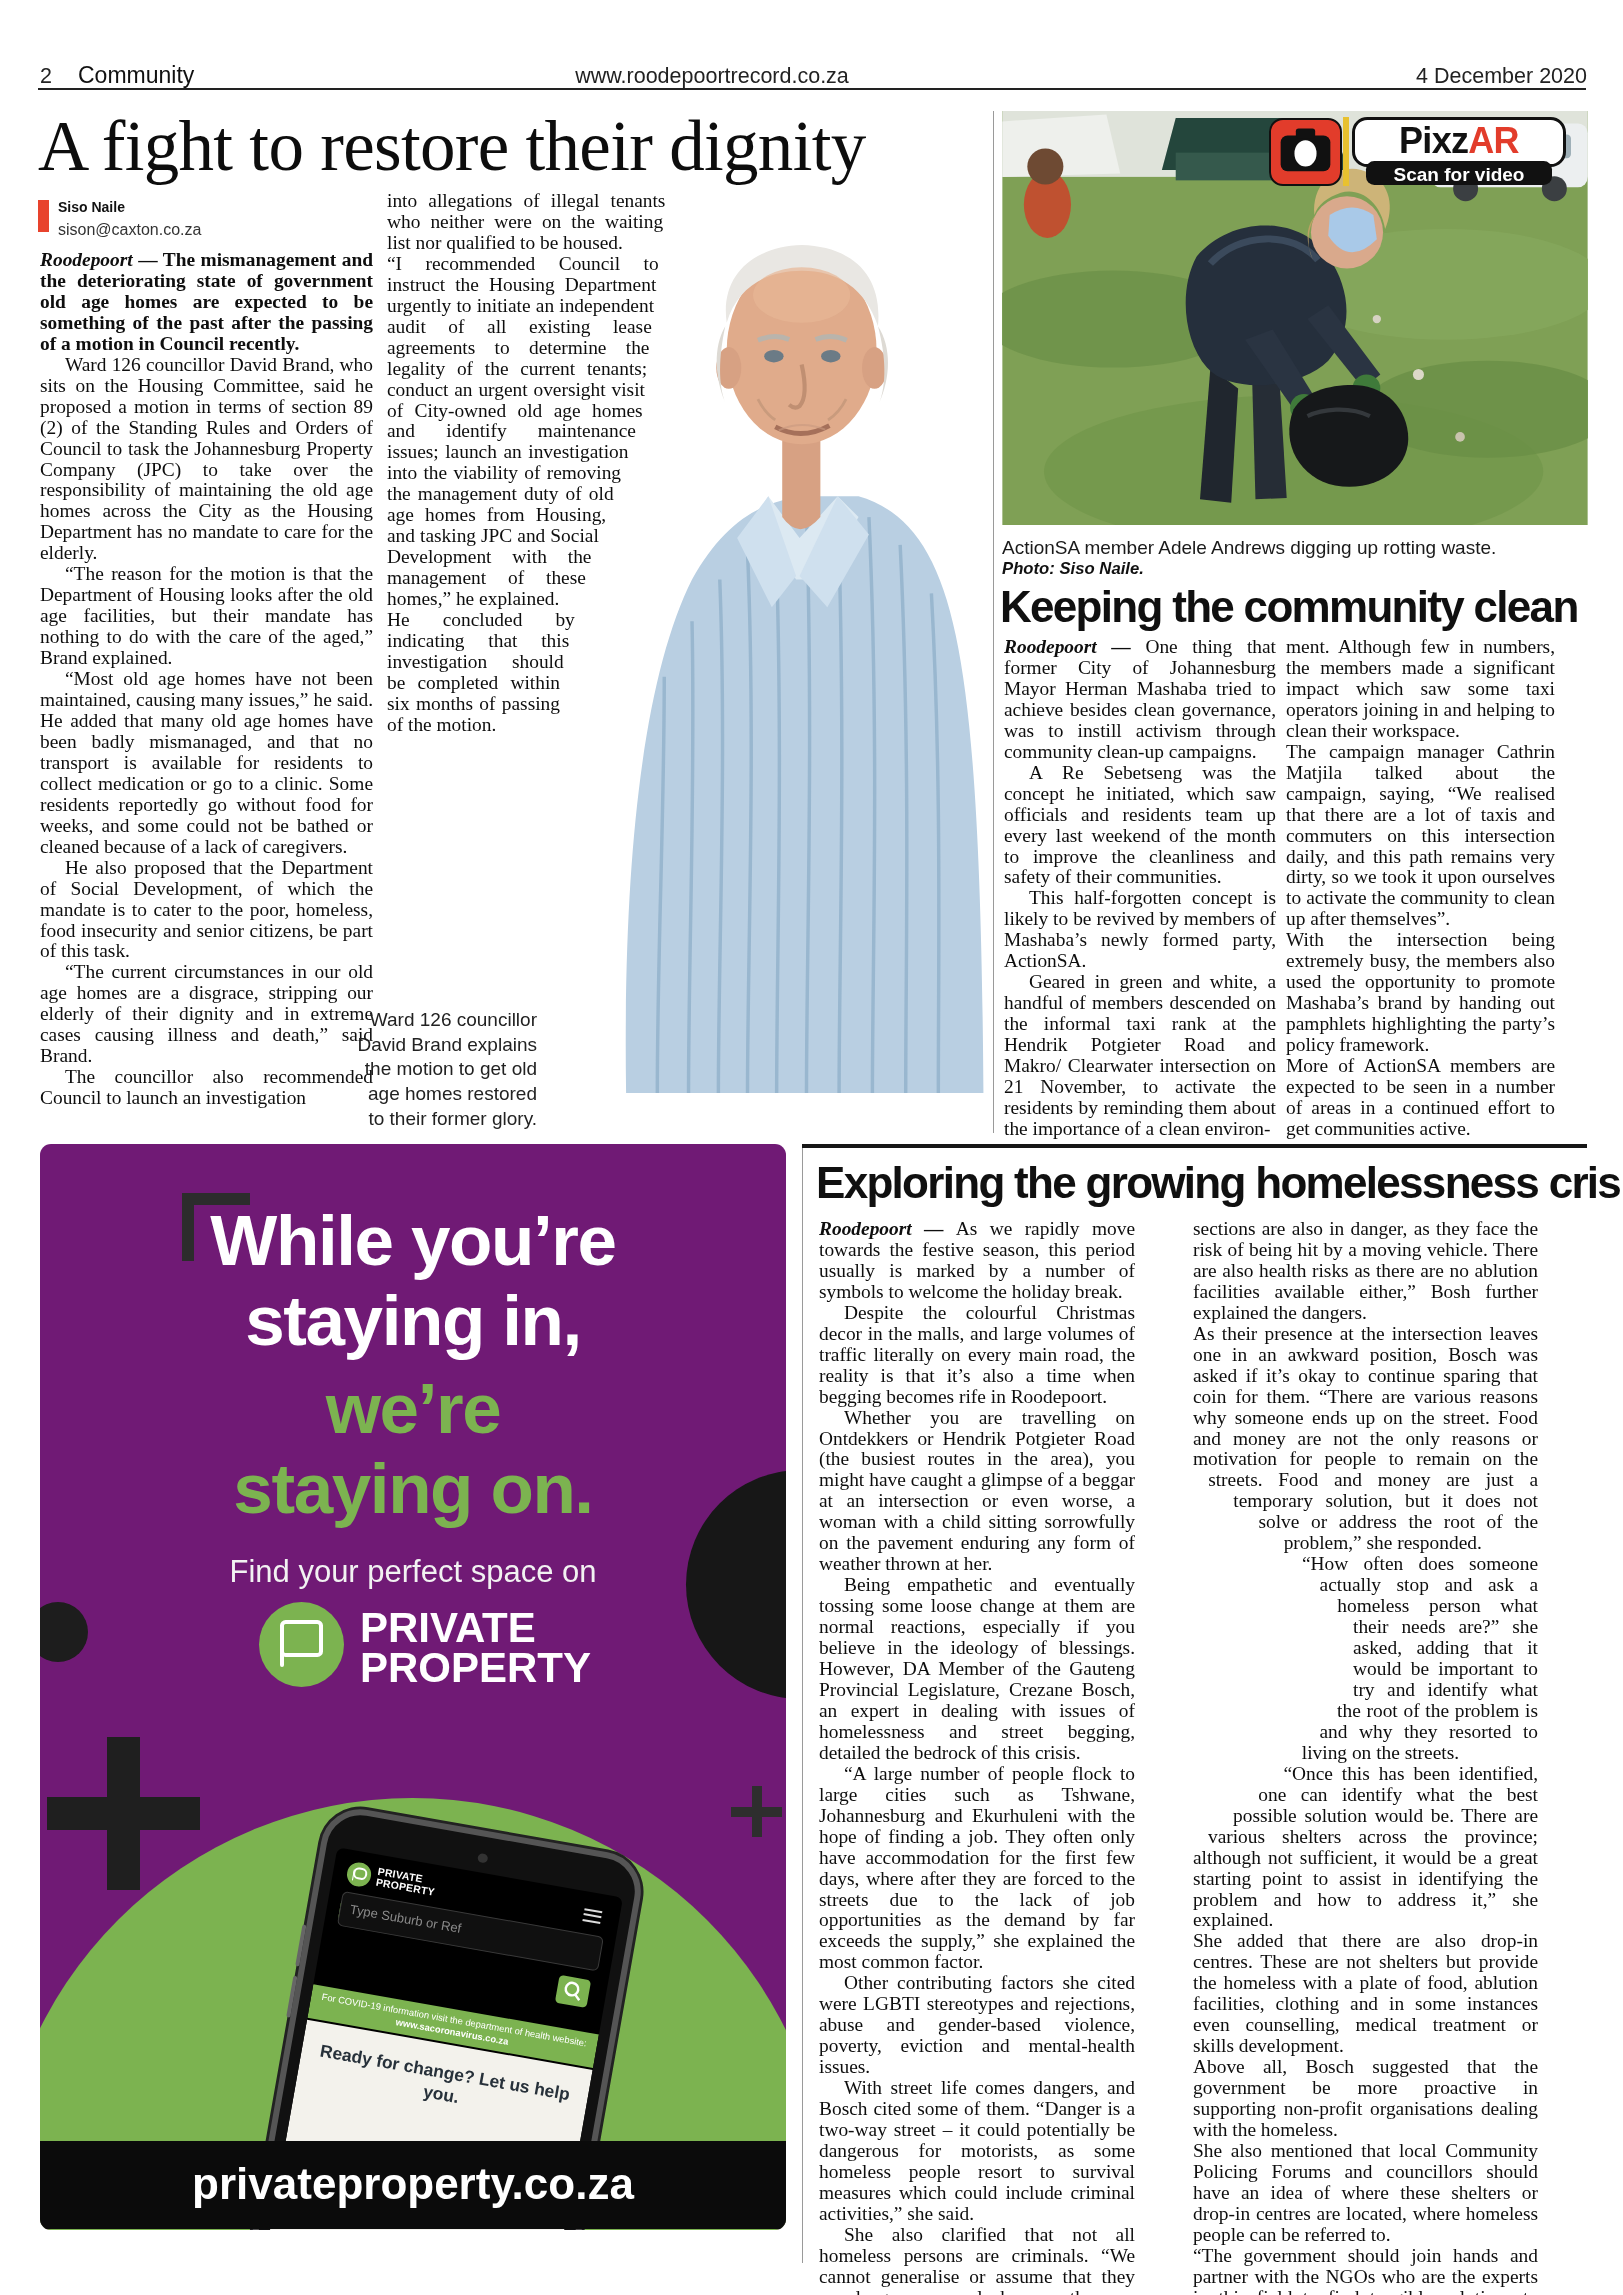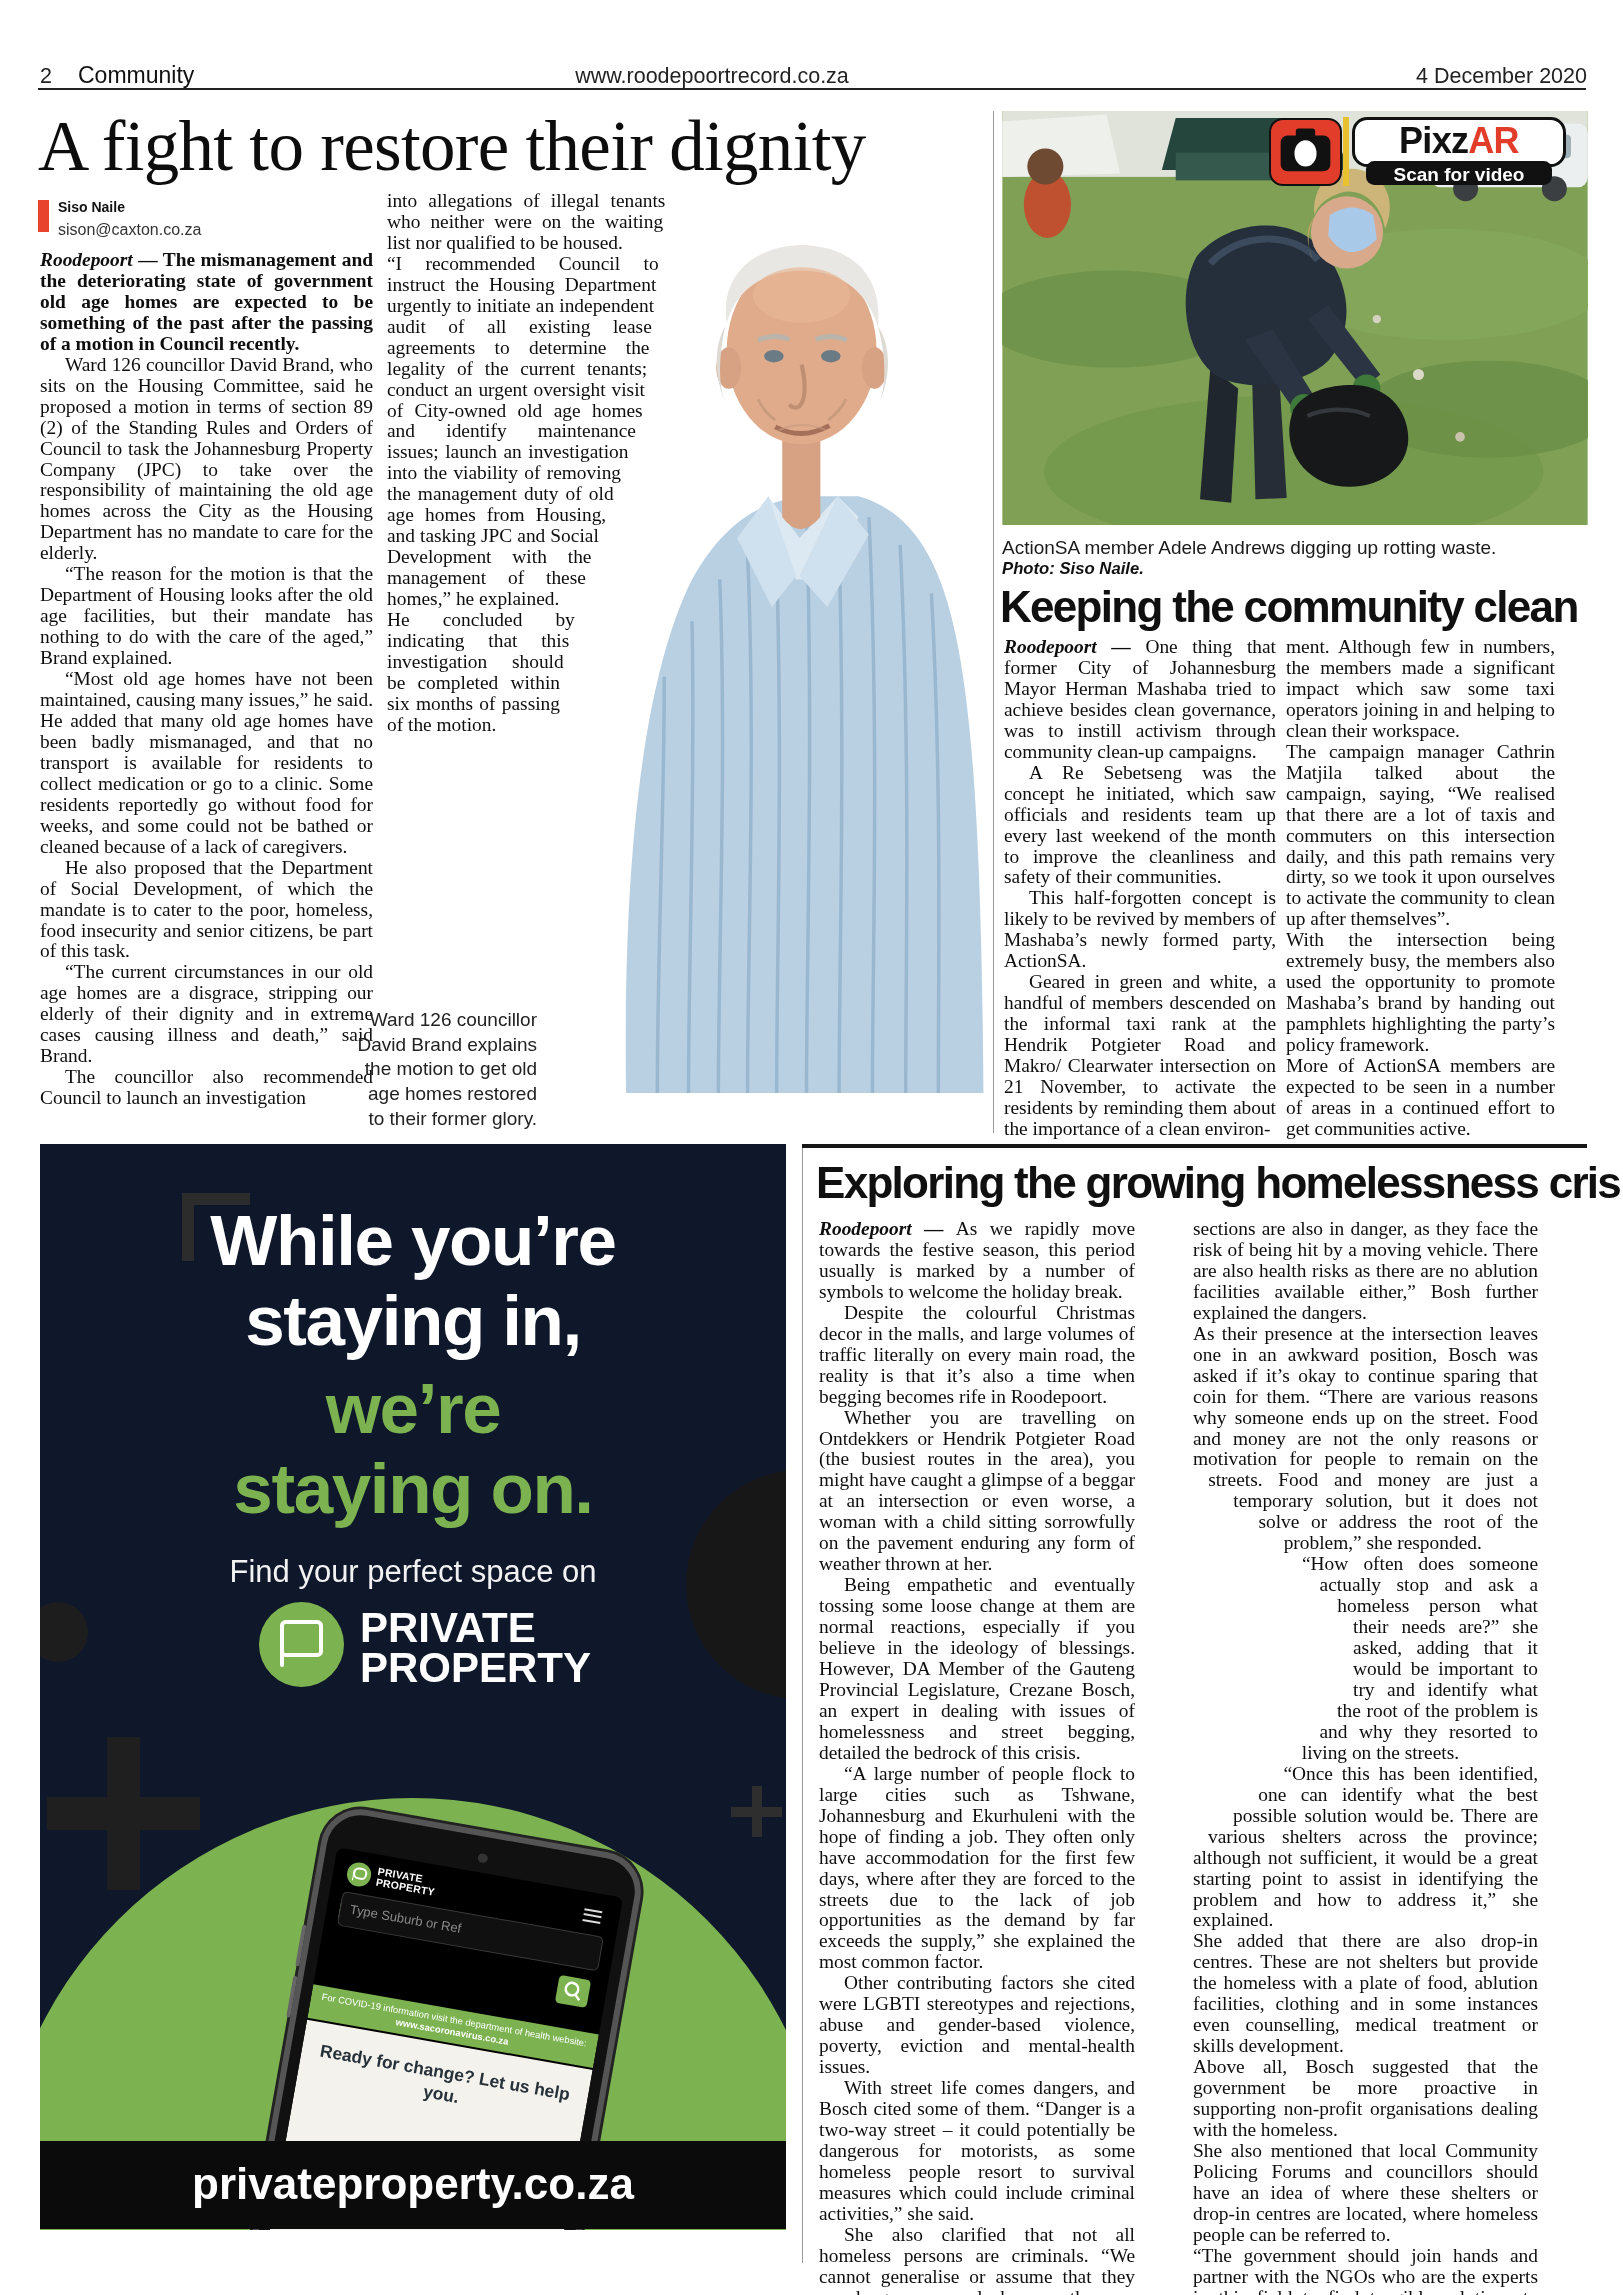--- a/index.html
+++ b/index.html
@@ -46,21 +46,21 @@
   .pz-bubble{background:#fff;border:3.5px solid #111;border-radius:15.3px;width:208px;height:44px;
              text-align:center;font-family:"Liberation Sans",sans-serif;font-weight:800;
              font-size:36px;line-height:42px;letter-spacing:-0.7px;}
   .pz-red{color:#e23c2b;}
   .pz-scan{background:#111;border-radius:8.3px;color:#fff;font-family:"Liberation Sans",sans-serif;
            font-weight:bold;font-size:19px;text-align:center;line-height:28px;}
   
   .pq{font-family:"Liberation Sans",sans-serif;font-weight:700;font-size:33px;line-height:1.1;
       color:#151515;text-align:center;letter-spacing:-0.7px;}
   
-  #ad{background:#0f172a;overflow:hidden;font-family:"Liberation Sans",sans-serif;}
+  #ad{background:#701a75;overflow:hidden;font-family:"Liberation Sans",sans-serif;border-radius:11px;}
   .ad-h{width:100%;text-align:center;font-weight:800;font-size:71px;line-height:1;
         letter-spacing:-1.4px;color:#ffffff;}
   .ad-green{color:#7cb350;}
   .ad-sub{width:100%;text-align:center;font-size:31px;color:#f2f2f2;font-weight:400;}
   .ad-brand{font-weight:800;font-size:42px;line-height:.95;color:#fff;letter-spacing:0px;}
   .ad-url{width:100%;text-align:center;font-weight:800;font-size:44px;color:#fff;}
   .deco{position:absolute;}
   
   #phone{position:absolute;width:312px;height:555px;background:#111;border:6.2px solid #555;
          border-radius:40px;transform:rotate(10deg);transform-origin:top left;

